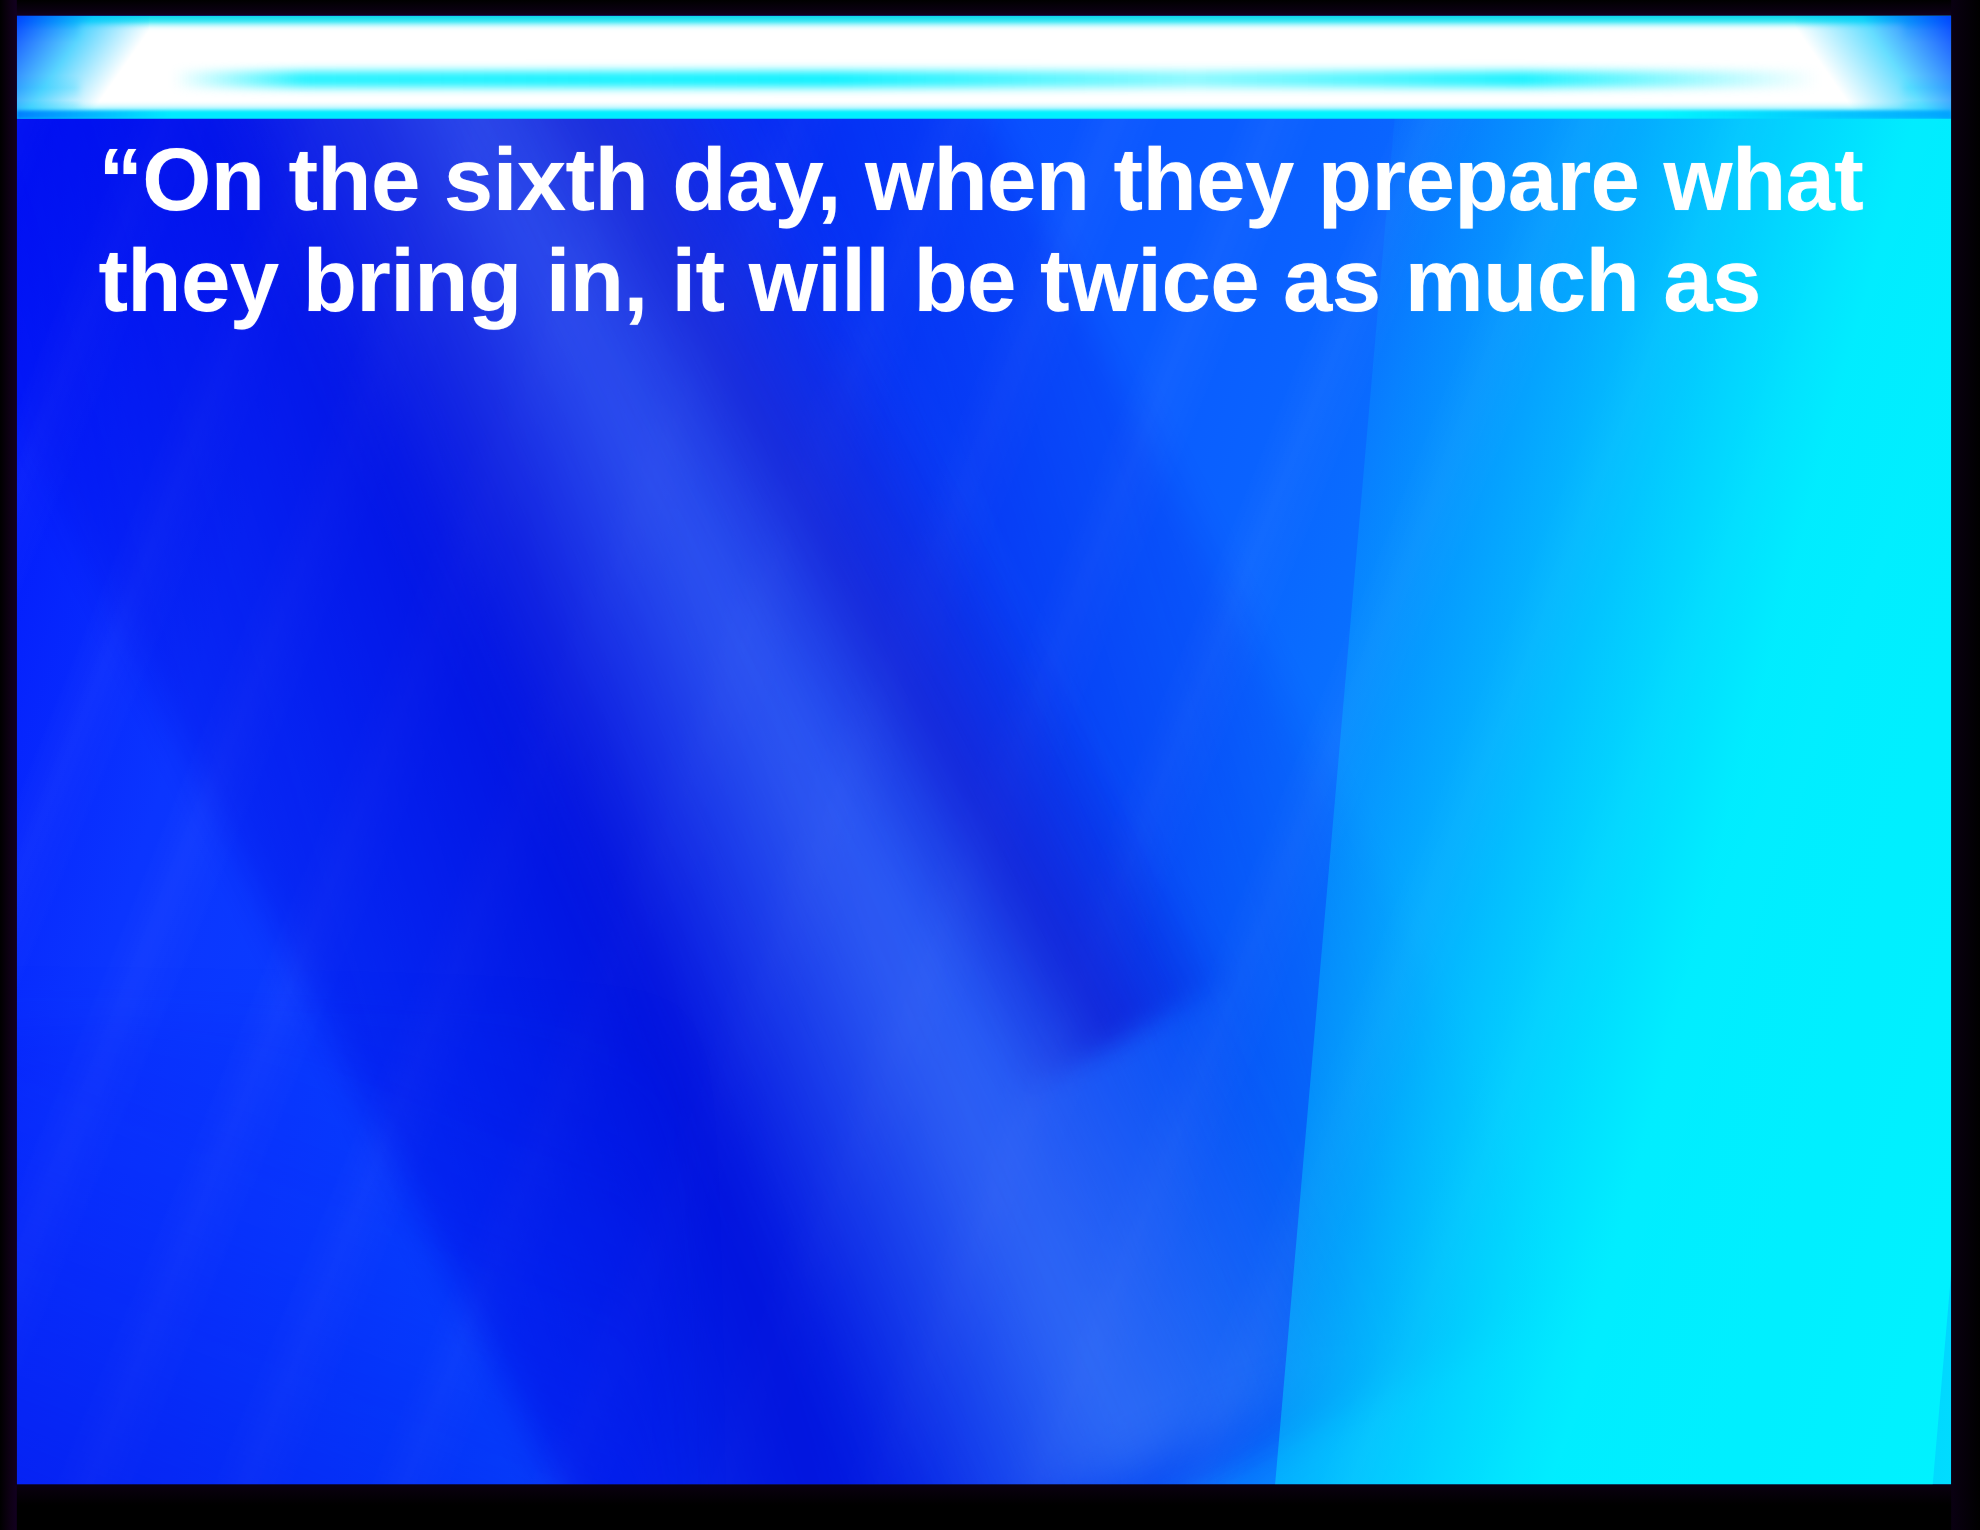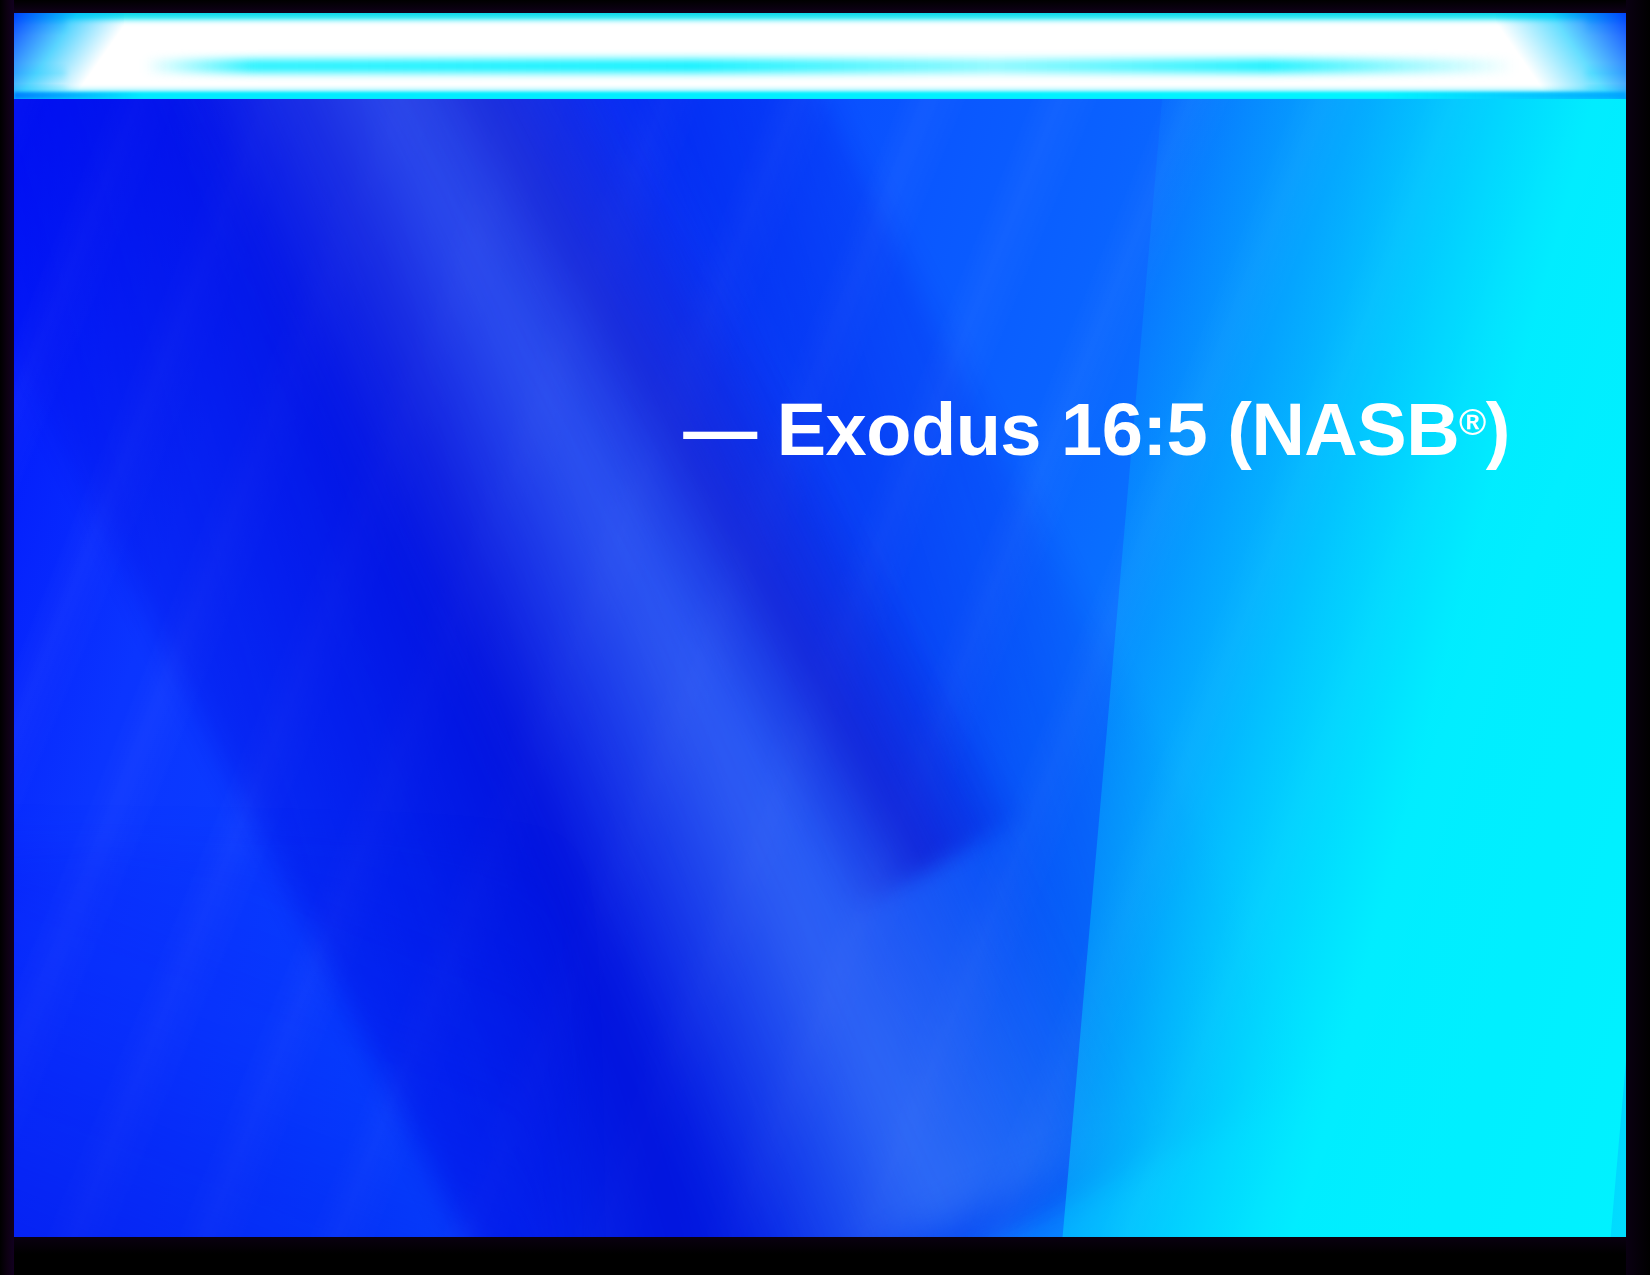--- a/index.html
+++ b/index.html
@@ -311,22 +311,23 @@
   <div class="lamp">
     <div class="lamp-glow-cyan"></div>
     <div class="lamp-core"></div>
     <div class="lamp-cyan-stripe"></div>
     <div class="lamp-left-taper"></div>
     <div class="lamp-right-taper"></div>
     <div class="lamp-bottom-edge"></div>
   </div>
 
   <div class="verse-block">
+    <div class="verse-line">“On the sixth day, when they prepare what</div>
+    <div class="verse-line">they bring in, it will be twice as much as</div>
   </div>
 
-  <div class="attribution"><span>— Exodus 16:5 (NASB</span><sup>®</sup><span>)</span></div>
 
   <div class="frame-top"></div>
   <div class="frame-bottom"></div>
   <div class="frame-left"></div>
   <div class="frame-right"></div>
 
 </div>
 
 </body></html>

